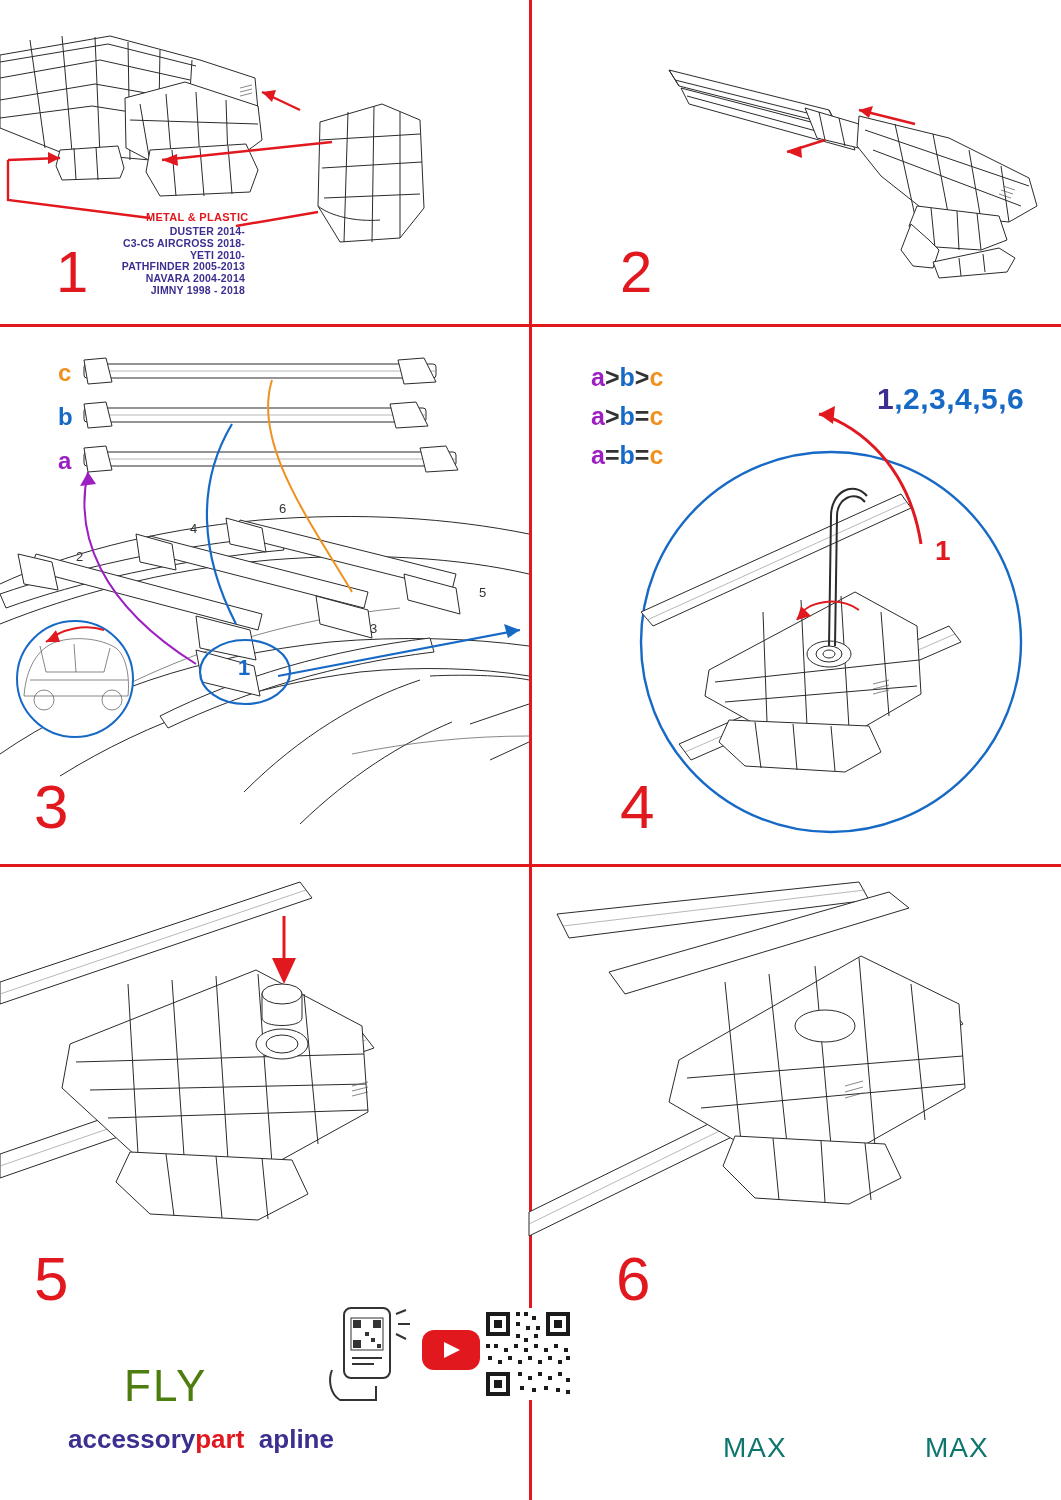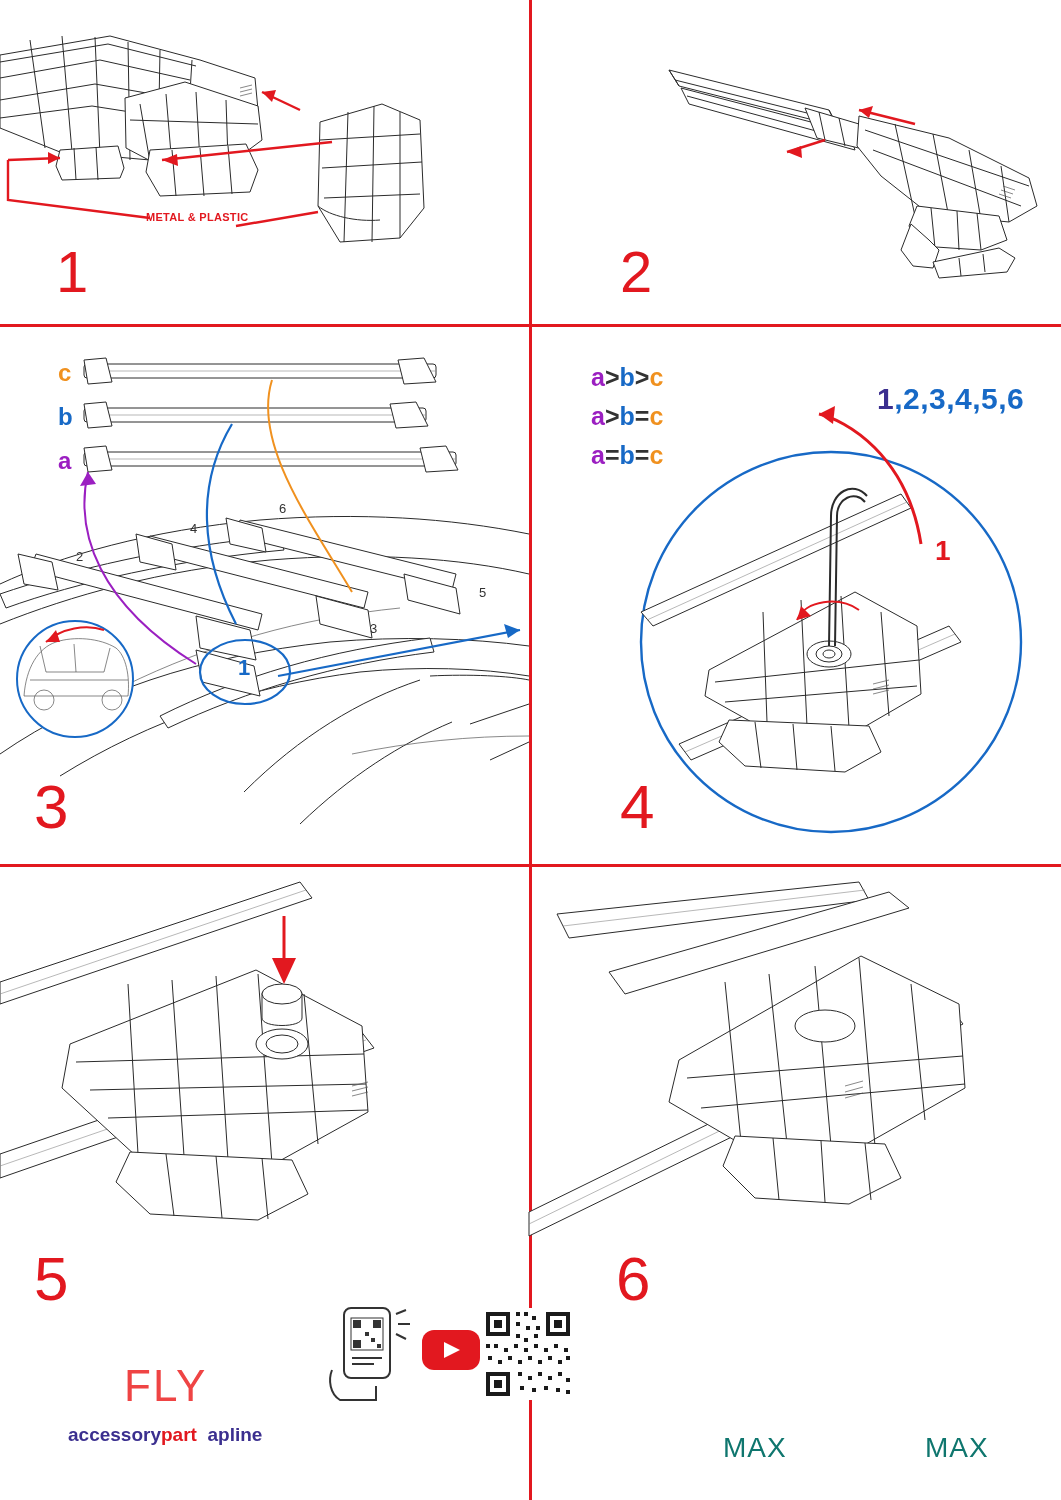--- a/index.html
+++ b/index.html
@@ -27,22 +27,22 @@
   .abc .op{color:#333;}
   .letter{position:absolute;font-size:24px;font-weight:bold;}
   .l-a{color:#9b1fc1;}
   .l-b{color:#1769c6;}
   .l-c{color:#f0911f;}
   .seq{position:absolute;font-size:30px;font-weight:bold;color:#1769c6;letter-spacing:.5px;}
   .seq .one{color:#3b2f8f;}
   .cnum{position:absolute;font-size:28px;font-weight:bold;color:#e2181f;}
   .bnum{position:absolute;font-size:22px;font-weight:bold;color:#1769c6;}
   .small-num{position:absolute;font-size:13px;color:#333;}
-  .brand-fly{position:absolute;font-size:44px;color:#ef4444;letter-spacing:2px;font-family:"Liberation Sans",sans-serif;}
-  .brand-line{position:absolute;font-size:19px;font-weight:bold;}
+  .brand-fly{position:absolute;font-size:44px;color:#4d7c0f;letter-spacing:2px;font-family:"Liberation Sans",sans-serif;}
+  .brand-line{position:absolute;font-size:26px;font-weight:bold;}
   .brand-line .w1{color:#3b2f8f;}
   .brand-line .w2{color:#e2181f;}
   .brand-line .w3{color:#3b2f8f;}
   .brand-line .w4{color:#3b2f8f;}
   .maxlabel{position:absolute;font-size:28px;color:#0f766e;letter-spacing:1px;}
   .kgtxt{font-size:27px;fill:#e2181f;font-weight:bold;font-family:"Liberation Sans",sans-serif;}
   .kmh{font-size:12px;fill:#1a1a1a;}
   .gspeed{font-size:11px;fill:#c8a415;}
 </style>
 </head>
@@ -113,20 +113,28 @@
         <path d="M318 212 L236 226"></path>
         <path d="M8 160 L8 200 L150 218"></path>
         <path d="M8 160 L60 158"></path>
       </g>
       <polygon class="redf" points="262,92 276,90 272,102"></polygon>
       <polygon class="redf" points="162,160 177,154 178,166"></polygon>
       <polygon class="redf" points="60,158 48,152 48,164"></polygon>
     </svg>
   </div>
   <div class="metal-title" style="left:146px;top:211px;">METAL &amp; PLASTIC</div>
+  <div class="metal-list" style="left:40px;top:226px;width:205px;">
+    <div>DUSTER 2014-</div>
+    <div>C3-C5 AIRCROSS 2018-</div>
+    <div>YETI 2010-</div>
+    <div>PATHFINDER 2005-2013</div>
+    <div>NAVARA 2004-2014</div>
+    <div>JIMNY 1998 - 2018</div>
+  </div>
   <div class="step-num" style="left:56px;top:243px;font-size:58px;">1</div>
 
   <div class="panel" style="left:529px;top:0;width:532px;height:324px;">
     <svg width="532" height="324" viewBox="0 0 532 324">
       <g class="ln">
 
         <path d="M140 70 L300 110 L308 126 L150 86 Z" class="fillw"></path>
         <path d="M146 80 L306 120"></path>
         <path d="M140 70 L150 86"></path>
         <path d="M300 110 L308 126"></path>

